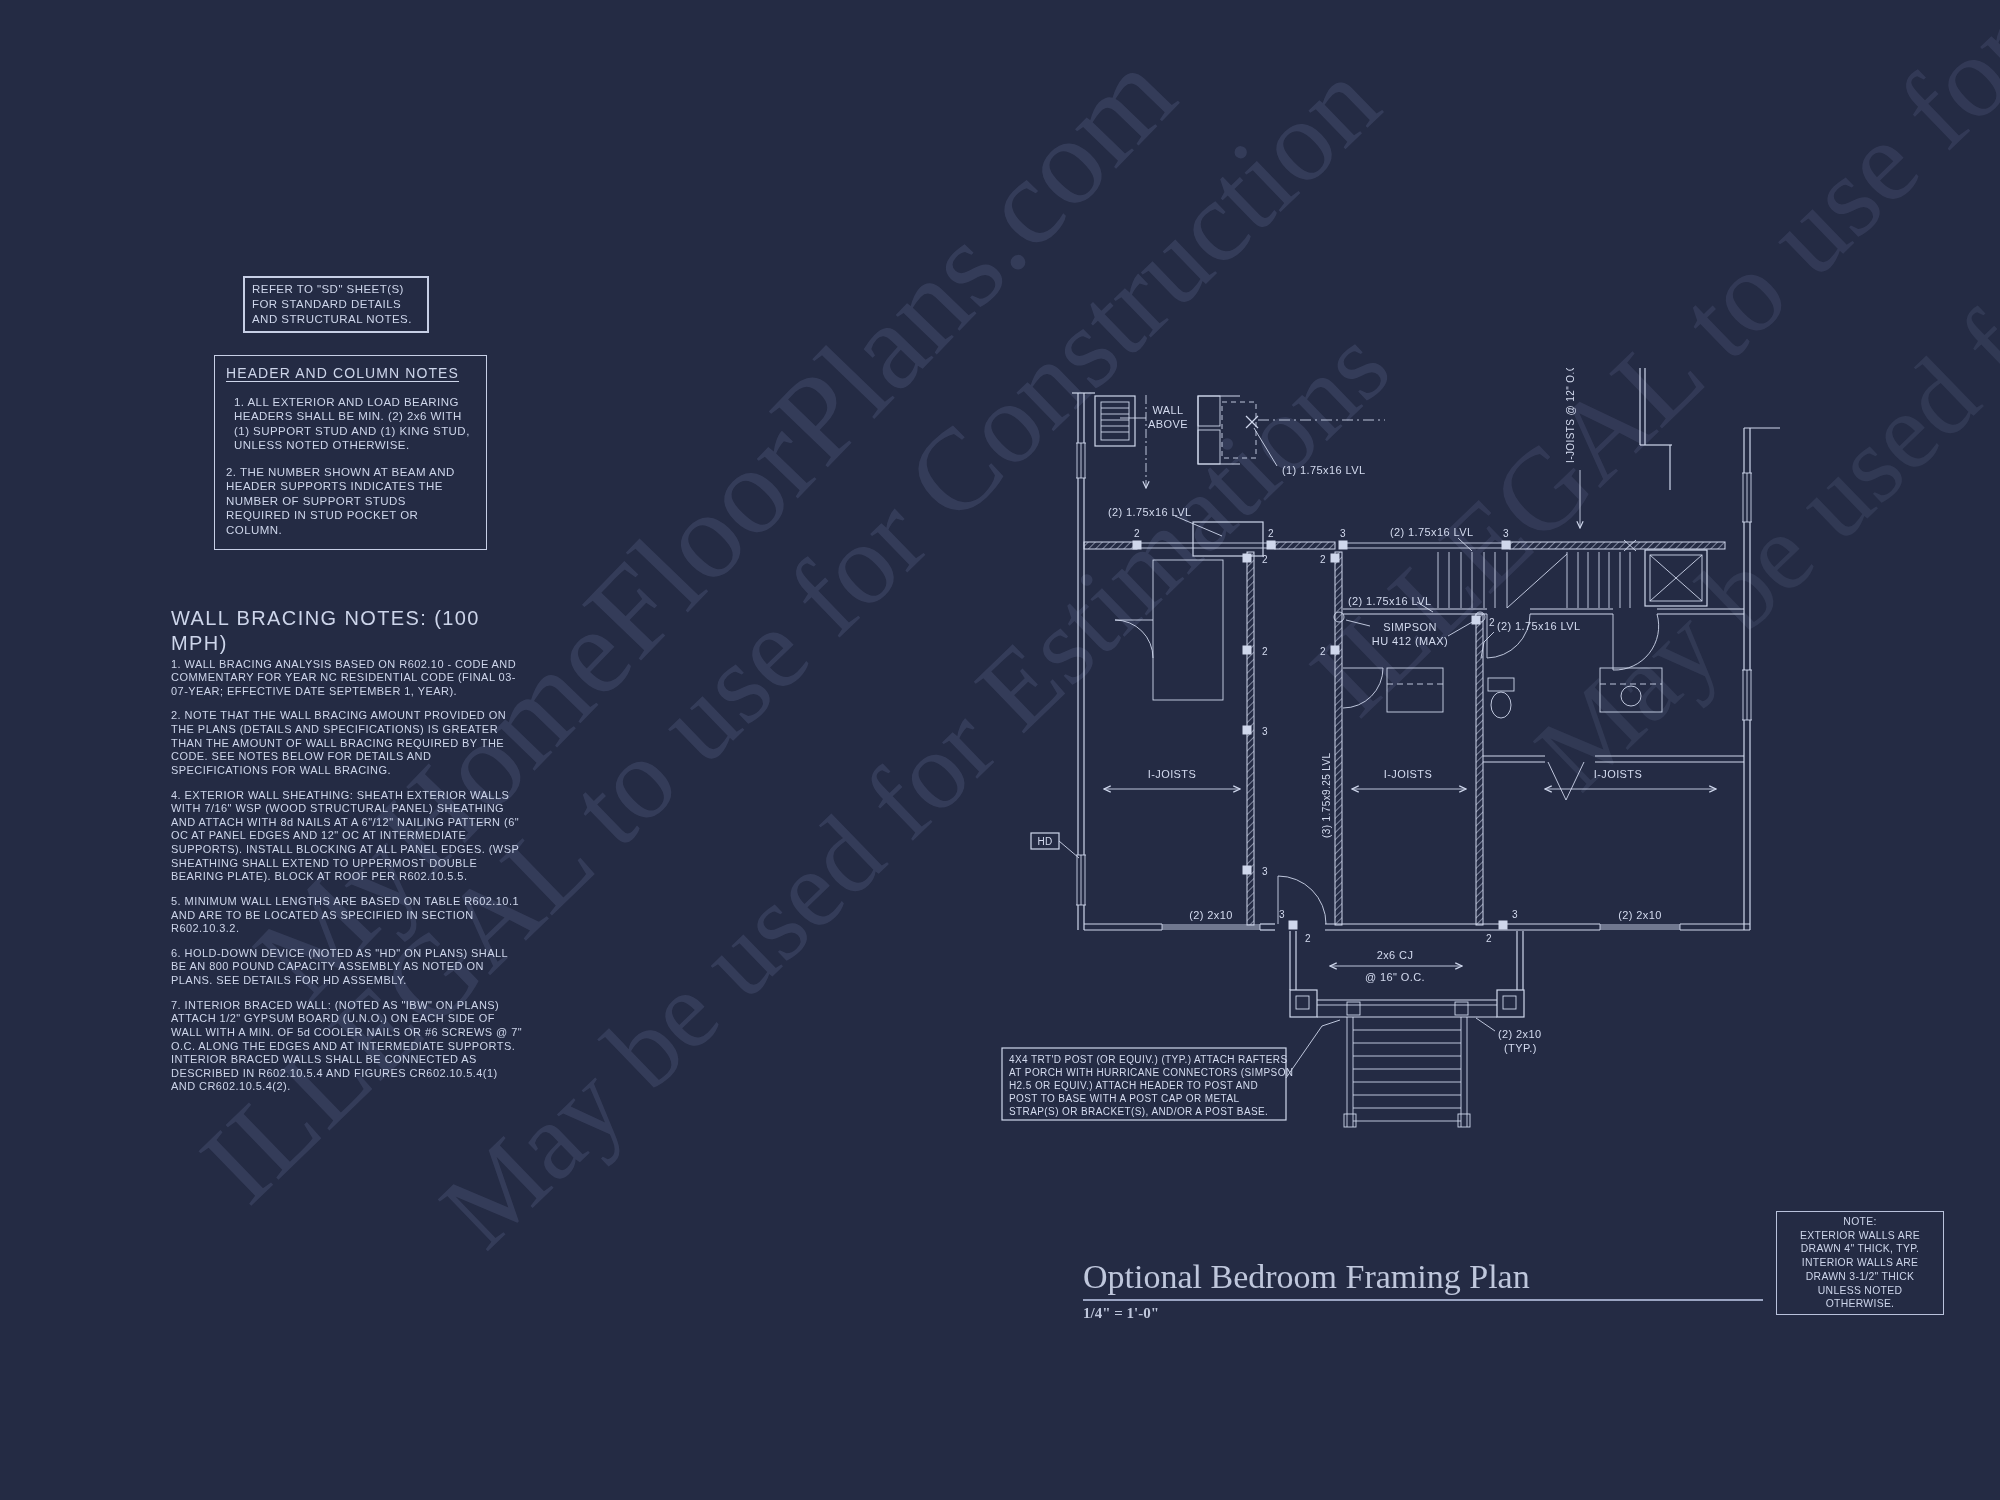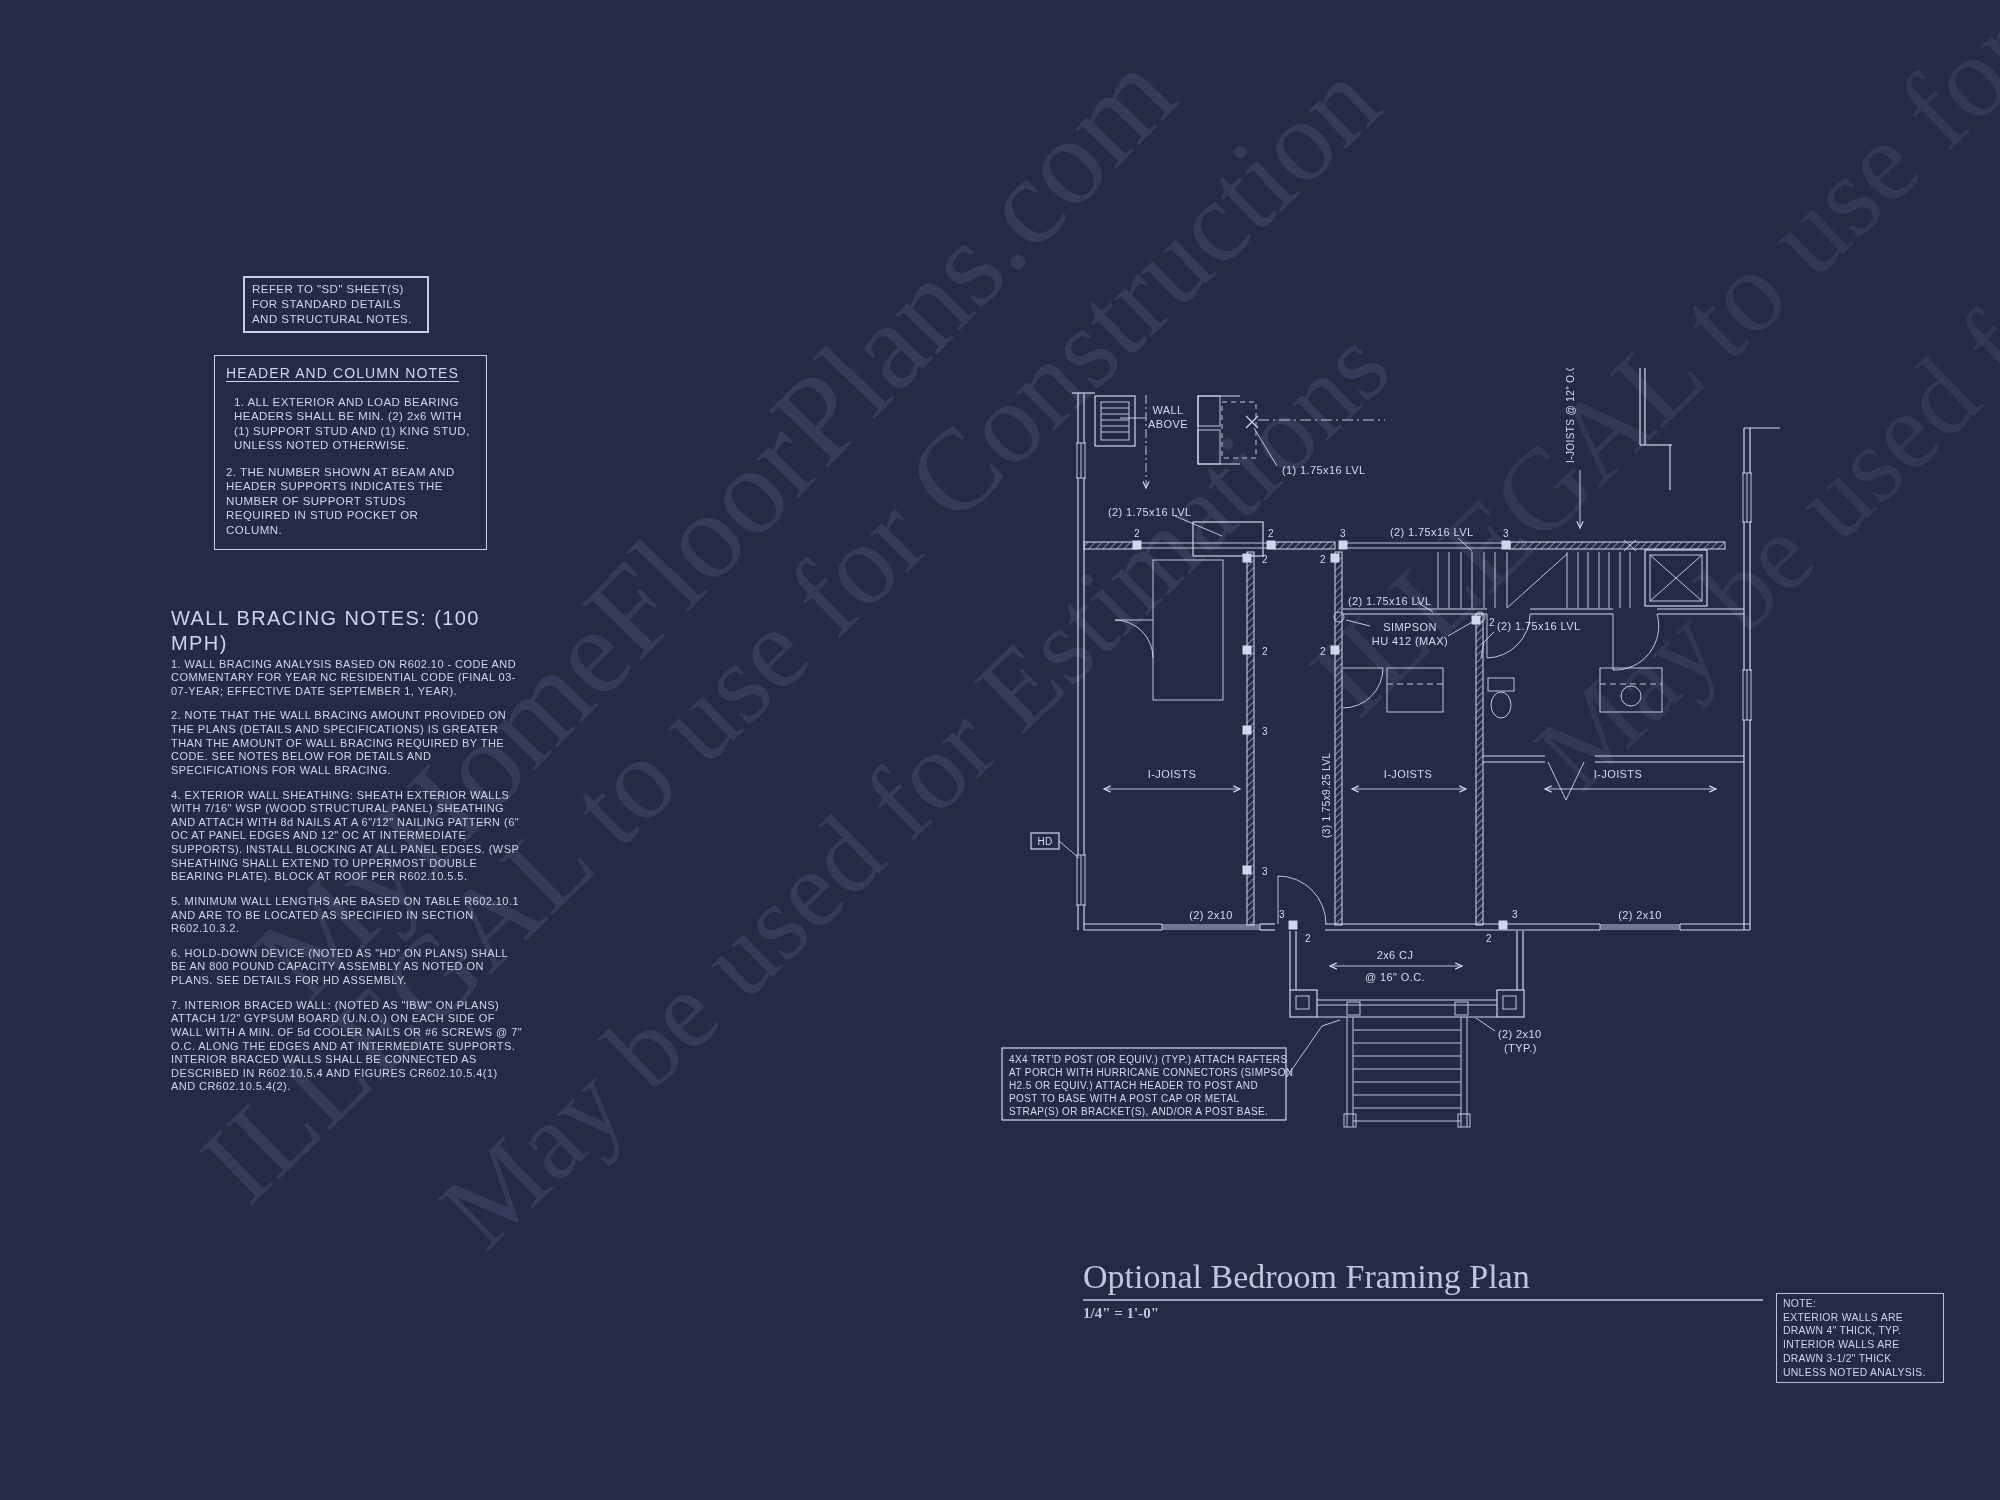--- a/index.html
+++ b/index.html
@@ -25,22 +25,22 @@
   #header-notes p:last-child{margin:0;}
   #wall-bracing{position:absolute;left:171px;top:590px;width:354px;font-size:11px;line-height:1.24;}
   #wall-bracing h2{margin:16px 0 2px 0;font-size:20px;font-weight:normal;letter-spacing:1.4px;}
   #wall-bracing p{margin:0 0 11px 0;}
   
   #title-block{position:absolute;left:1083px;top:1258px;width:680px;}
   #title-block .t1{font-family:"Liberation Serif",serif;font-size:34px;color:#bfc7dc;
                    padding-bottom:3px;border-bottom:2px solid #9aa4c2;}
   #title-block .t2{font-family:"Liberation Serif",serif;font-size:15px;color:#bfc7dc;
                    margin-top:4px;font-weight:bold;}
-  #corner-note{position:absolute;left:1776px;top:1293px;width:154px;border:1.5px solid #b9c2dc;
-               padding:3px 6px;font-size:10.4px;line-height:1.32;letter-spacing:0.3px;}
+  #corner-note{position:absolute;left:1776px;top:1211px;width:154px;border:1.5px solid #b9c2dc;
+               padding:3px 6px;font-size:10.4px;line-height:1.32;letter-spacing:0.3px;text-align:center;}
   
   #plan{position:absolute;left:1000px;top:368px;}
   #plan .ln{stroke:#cfd7ec;stroke-width:1.2;fill:none;}
   #plan .thin{stroke:#cfd7ec;stroke-width:0.9;fill:none;}
   #plan .hat{stroke:#cfd7ec;stroke-width:1;fill:url(#hatch);}
   #plan .sq{stroke:#cfd7ec;stroke-width:1;fill:#cfd7ec;}
   #plan text{font-family:"Liberation Sans",sans-serif;font-size:11px;fill:#d4dbef;letter-spacing:0.4px;}
   #plan text.s{font-size:10px;}
 </style>
 </head>
@@ -428,16 +428,16 @@
     <div class="t1">Optional Bedroom Framing Plan</div>
     <div class="t2">1/4" = 1'-0"</div>
   </div>
 
   <div id="corner-note" class="arch">
     <div>NOTE:</div>
     <div>EXTERIOR WALLS ARE</div>
     <div>DRAWN 4" THICK, TYP.</div>
     <div>INTERIOR WALLS ARE</div>
     <div>DRAWN 3-1/2" THICK</div>
-    <div>UNLESS NOTED ANALYSIS.</div>
+    <div>UNLESS NOTED OTHERWISE.</div>
   </div>
 
 </div>
 
 </body></html>

